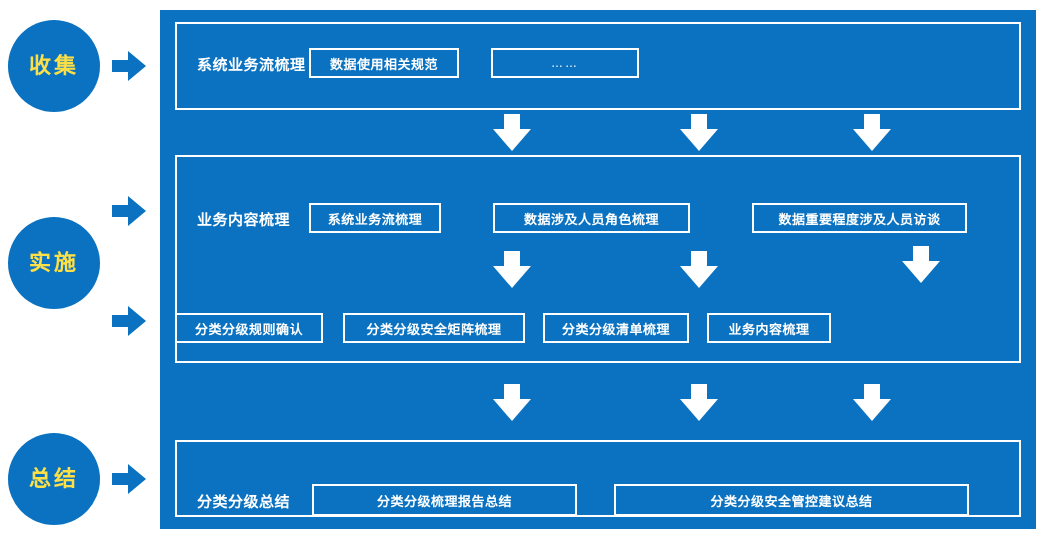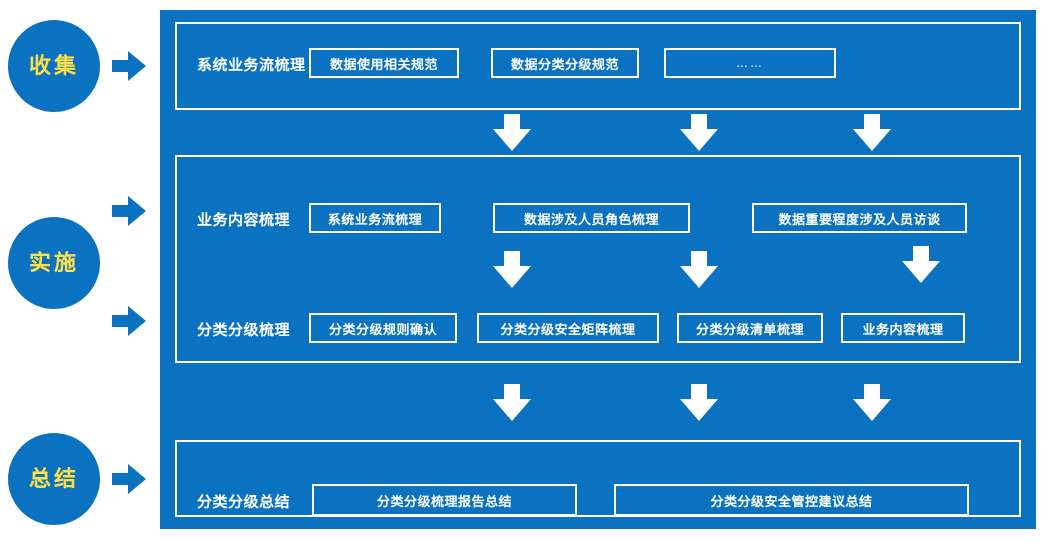--- a/index.html
+++ b/index.html
@@ -232,21 +232,20 @@
 
   <div class="panel">
 
     <div class="section" id="section-collect"></div>
     <div class="section" id="section-implement"></div>
     <div class="section" id="section-summary"></div>
 
     <div class="row" id="row-standards">
       <span class="row-title">系统业务流梳理</span>
       <div class="chip">数据使用相关规范</div>
-      <div class="chip">数据分类分级规范</div>
       <div class="chip ellipsis">……</div>
     </div>
 
     <div class="arrow-down" style="left:333px; top:104px;">
       <span class="shaft"></span>
       <span class="head"></span>
     </div>
     <div class="arrow-down" style="left:520px; top:104px;">
       <span class="shaft"></span>
       <span class="head"></span>
@@ -270,21 +269,20 @@
     <div class="arrow-down" style="left:520px; top:241px;">
       <span class="shaft"></span>
       <span class="head"></span>
     </div>
     <div class="arrow-down" style="left:742px; top:236px;">
       <span class="shaft"></span>
       <span class="head"></span>
     </div>
 
     <div class="row" id="row-classify">
-      <span class="row-title">分类分级梳理</span>
       <div class="chip">分类分级规则确认</div>
       <div class="chip thin">分类分级安全矩阵梳理</div>
       <div class="chip thin">分类分级清单梳理</div>
       <div class="chip">业务内容梳理</div>
     </div>
 
     <div class="arrow-down" style="left:333px; top:374px;">
       <span class="shaft"></span>
       <span class="head"></span>
     </div>

